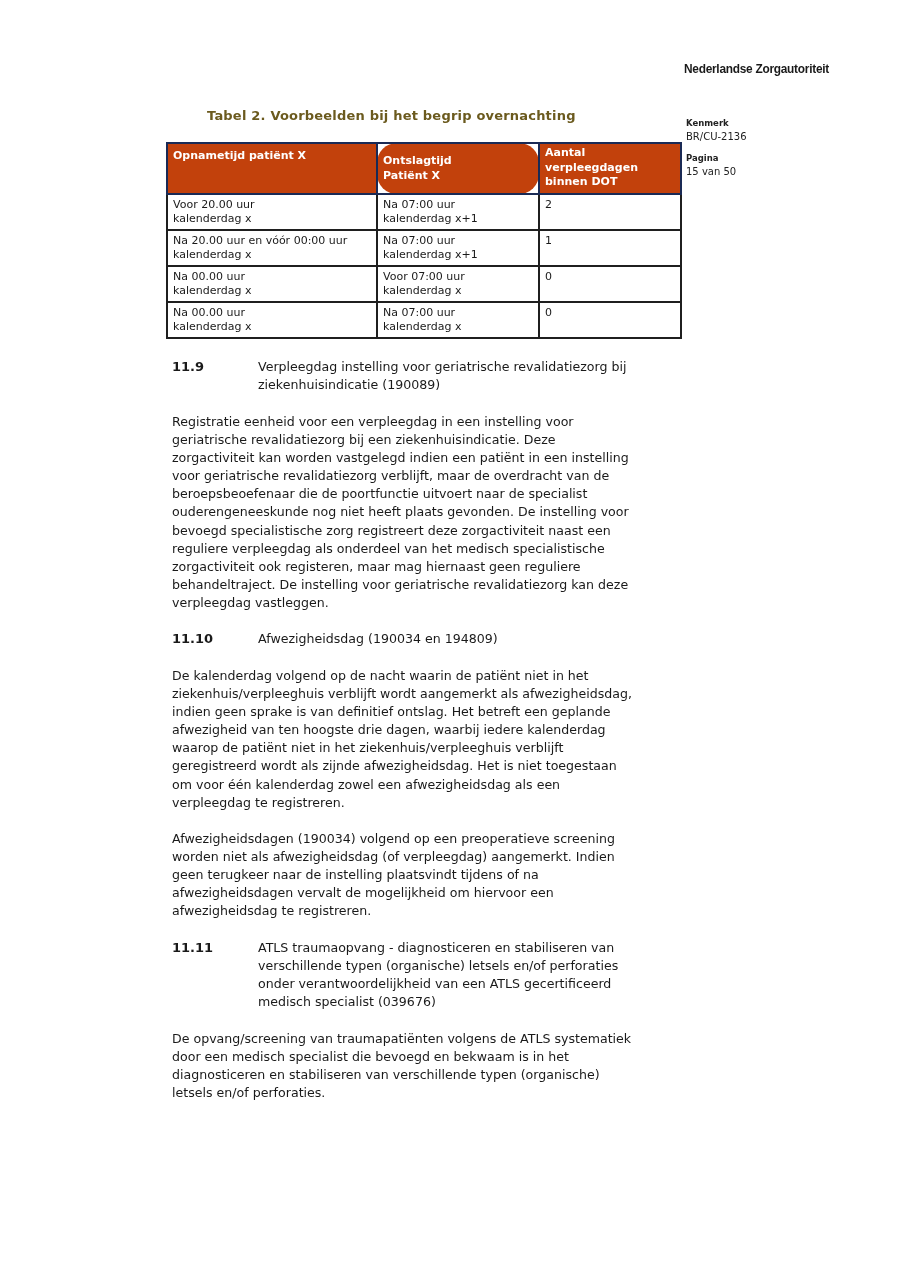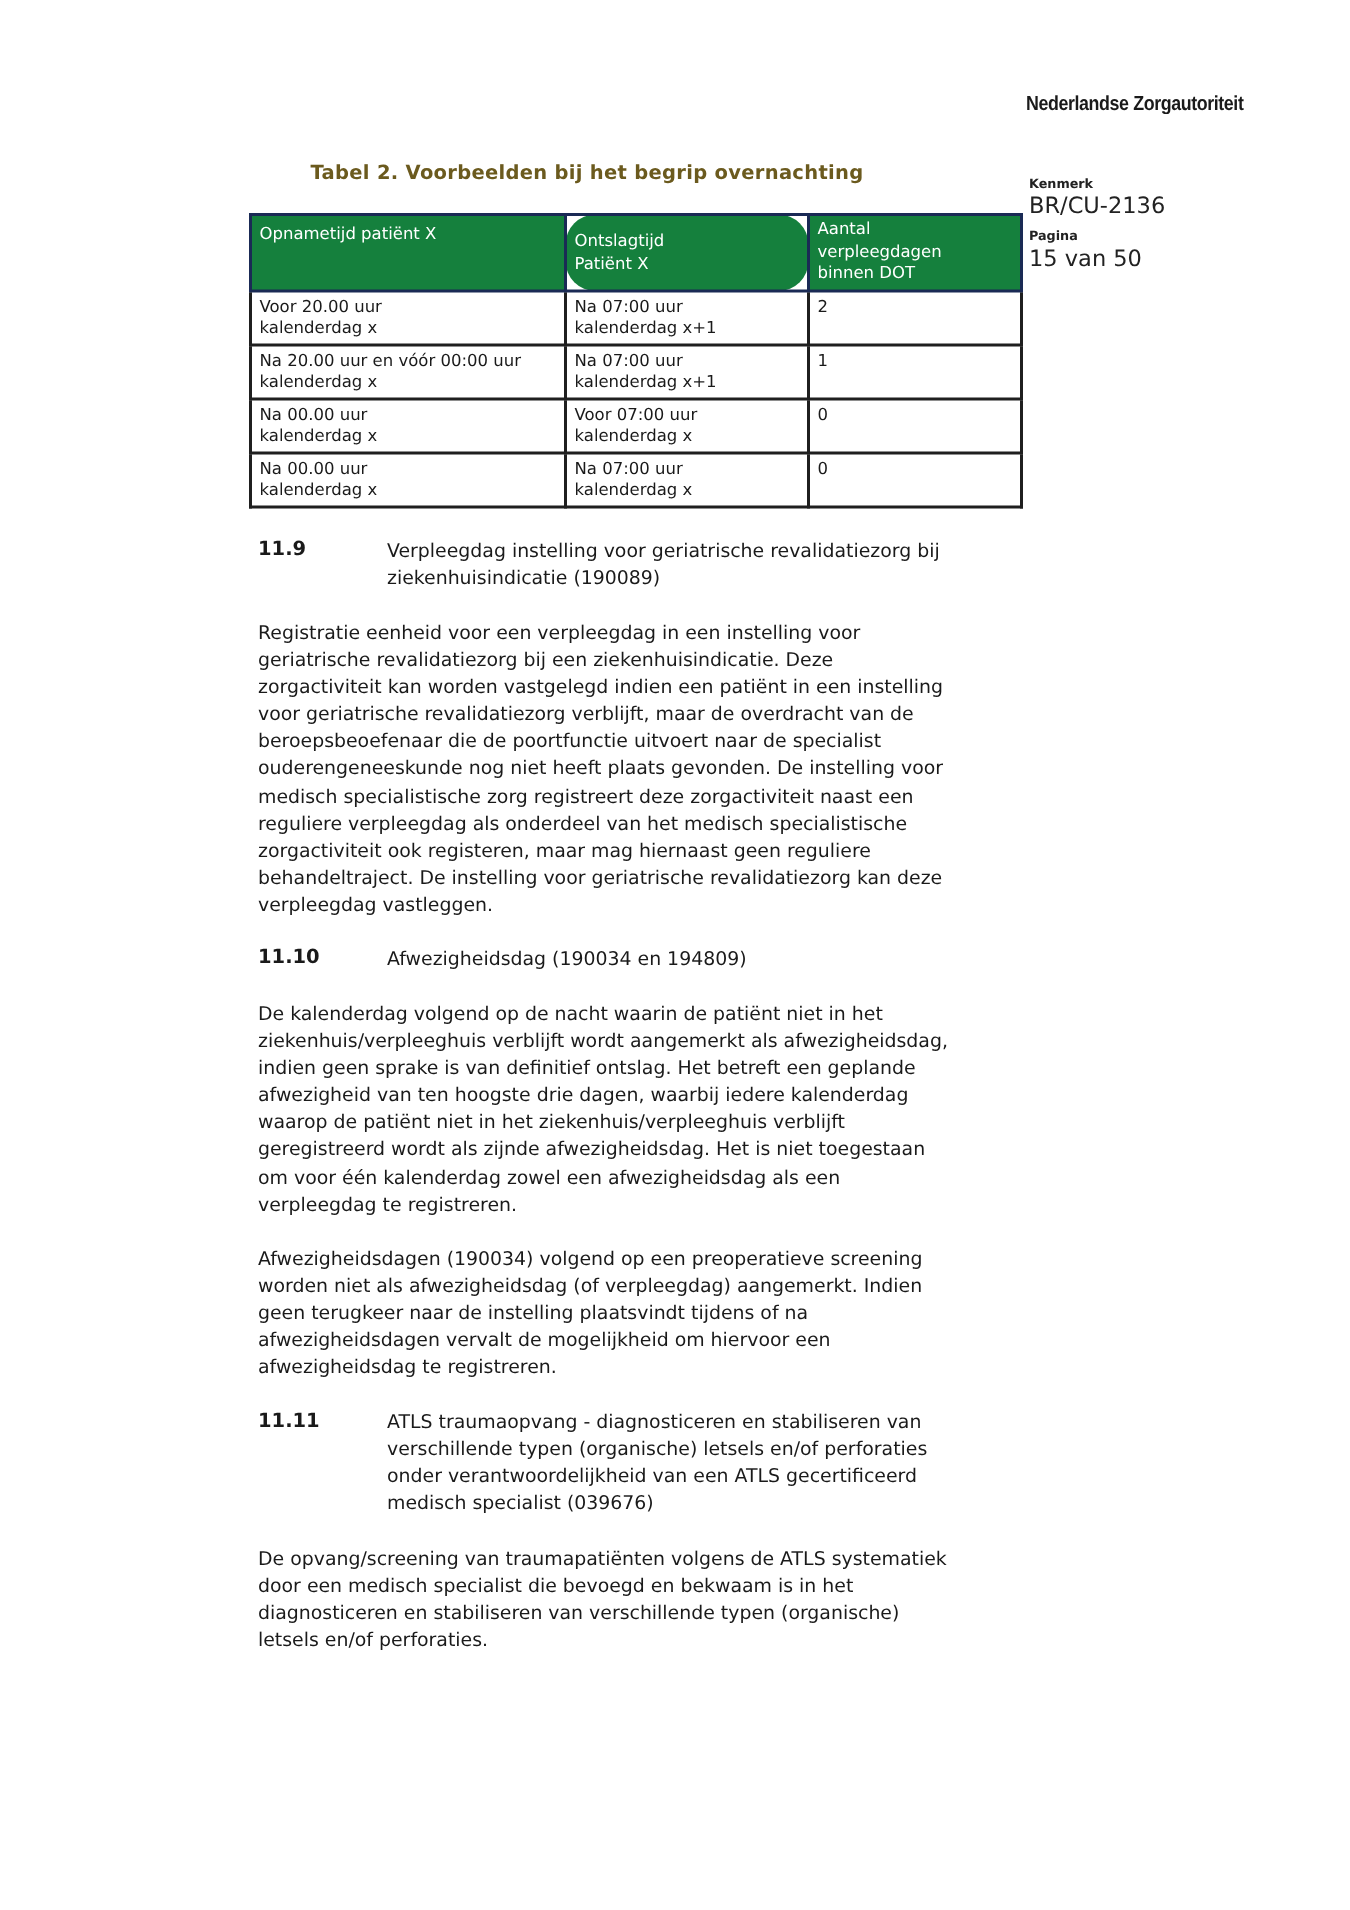--- a/index.html
+++ b/index.html
@@ -2,31 +2,31 @@
 <html><head>
   <meta charset="utf-8">
   <style>
     html, body { margin: 0; padding: 0; background: #ffffff; }
     body { width: 900px; height: 1273px; position: relative; overflow: hidden;
            font-family: "DejaVu Sans", sans-serif; color: #1a1a1a; }
     .org-name { position: absolute; left: 684px; top: 61px; font-family: "Liberation Sans", sans-serif;
                 font-weight: bold; font-size: 13.5px; color: #1a1a1a; letter-spacing: -0.3px; transform: scaleX(0.88); transform-origin: left top; }
     .meta { position: absolute; left: 686px; font-size: 11px; line-height: 14px; }
     .meta .lbl { font-weight: bold; font-size: 8.5px; color: #222; }
-    .meta .val { font-size: 15px; color: #222; }
+    .meta .val { font-size: 10px; color: #222; }
     .kenmerk { top: 116px; }
     .pagina { top: 151px; }
 
     .table-title { position: absolute; left: 172px; top: 108px; font-weight: bold; font-size: 13px;
                    color: #6b5a1e; letter-spacing: 0.2px; margin-left: 35px; }
 
     table.vb { position: absolute; left: 166px; top: 142px; width: 516px; border-collapse: collapse;
                font-size: 11px; line-height: 14.5px; }
     table.vb th, table.vb td { border: 2px solid #1f1f1f; vertical-align: top; text-align: left; padding: 3px 5px 3px 5px; }
-    table.vb th { background: #15803d; color: #ffffff; font-weight: normal; font-size: 11px; border-color: #1a2a55; }
+    table.vb th { background: #c2410c; color: #ffffff; font-weight: bold; font-size: 11px; border-color: #1a2a55; }
     table.vb th.c1 { width: 198px; padding-top: 5px; }
     table.vb th.c2 { width: 150px; padding-top: 10px; border-radius: 20px; }
     table.vb th.c3 { padding-top: 2px; }
     table.vb td { height: 29px; padding-top: 3px; padding-bottom: 2px; }
 
     .section { position: absolute; left: 172px; width: 520px; font-size: 12.6px; line-height: 18px; }
     .section .num { position: absolute; left: 0; top: 0; font-weight: bold; font-size: 13px; }
     .section .title { margin-left: 86px; }
     .para { position: absolute; left: 172px; width: 520px; font-size: 12.6px; line-height: 18.1px; }
     .para .line { display: block; white-space: nowrap; }
@@ -95,21 +95,21 @@
     <span class="line">ziekenhuisindicatie (190089)</span>
   </div>
 </div>
 <div class="para" style="top:413px;">
   <span class="line">Registratie eenheid voor een verpleegdag in een instelling voor</span>
   <span class="line">geriatrische revalidatiezorg bij een ziekenhuisindicatie. Deze</span>
   <span class="line">zorgactiviteit kan worden vastgelegd indien een patiënt in een instelling</span>
   <span class="line">voor geriatrische revalidatiezorg verblijft, maar de overdracht van de</span>
   <span class="line">beroepsbeoefenaar die de poortfunctie uitvoert naar de specialist</span>
   <span class="line">ouderengeneeskunde nog niet heeft plaats gevonden. De instelling voor</span>
-  <span class="line">medisch specialistische zorg registreert deze zorgactiviteit naast een</span>
+  <span class="line">bevoegd specialistische zorg registreert deze zorgactiviteit naast een</span>
   <span class="line">reguliere verpleegdag als onderdeel van het medisch specialistische</span>
   <span class="line">zorgactiviteit ook registeren, maar mag hiernaast geen reguliere</span>
   <span class="line">behandeltraject. De instelling voor geriatrische revalidatiezorg kan deze</span>
   <span class="line">verpleegdag vastleggen.</span>
 </div>
 
 <div class="section" style="top:630px;">
   <span class="num">11.10</span>
   <div class="title">
     <span class="line">Afwezigheidsdag (190034 en 194809)</span>

